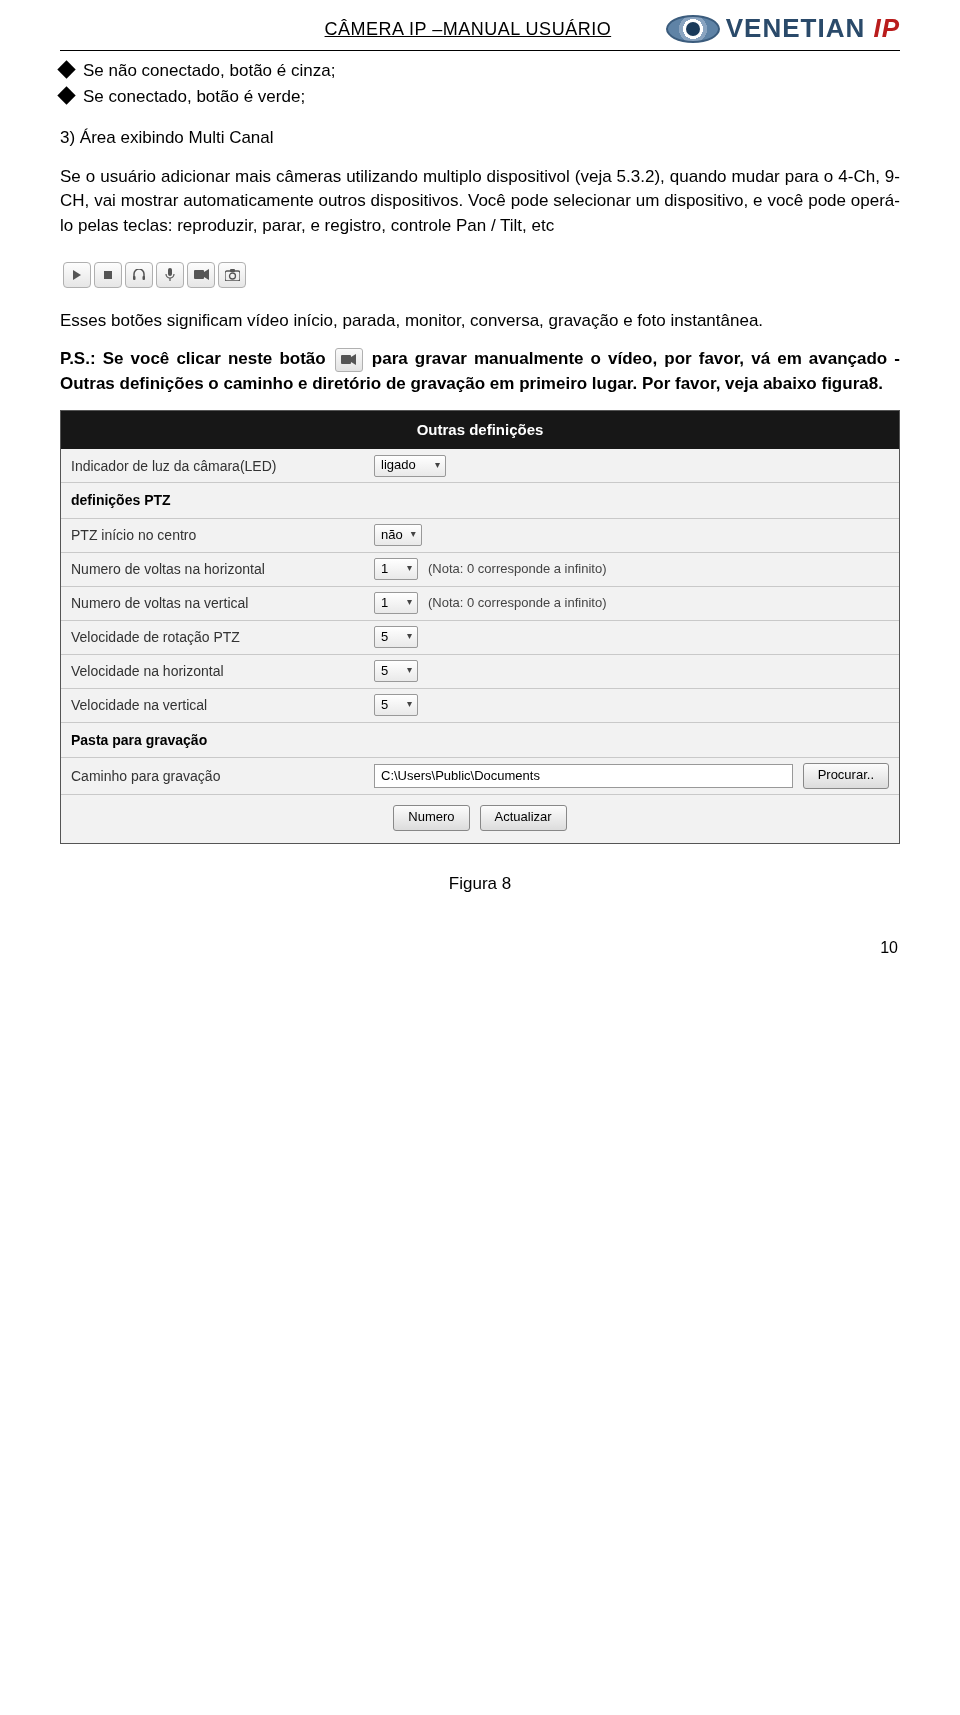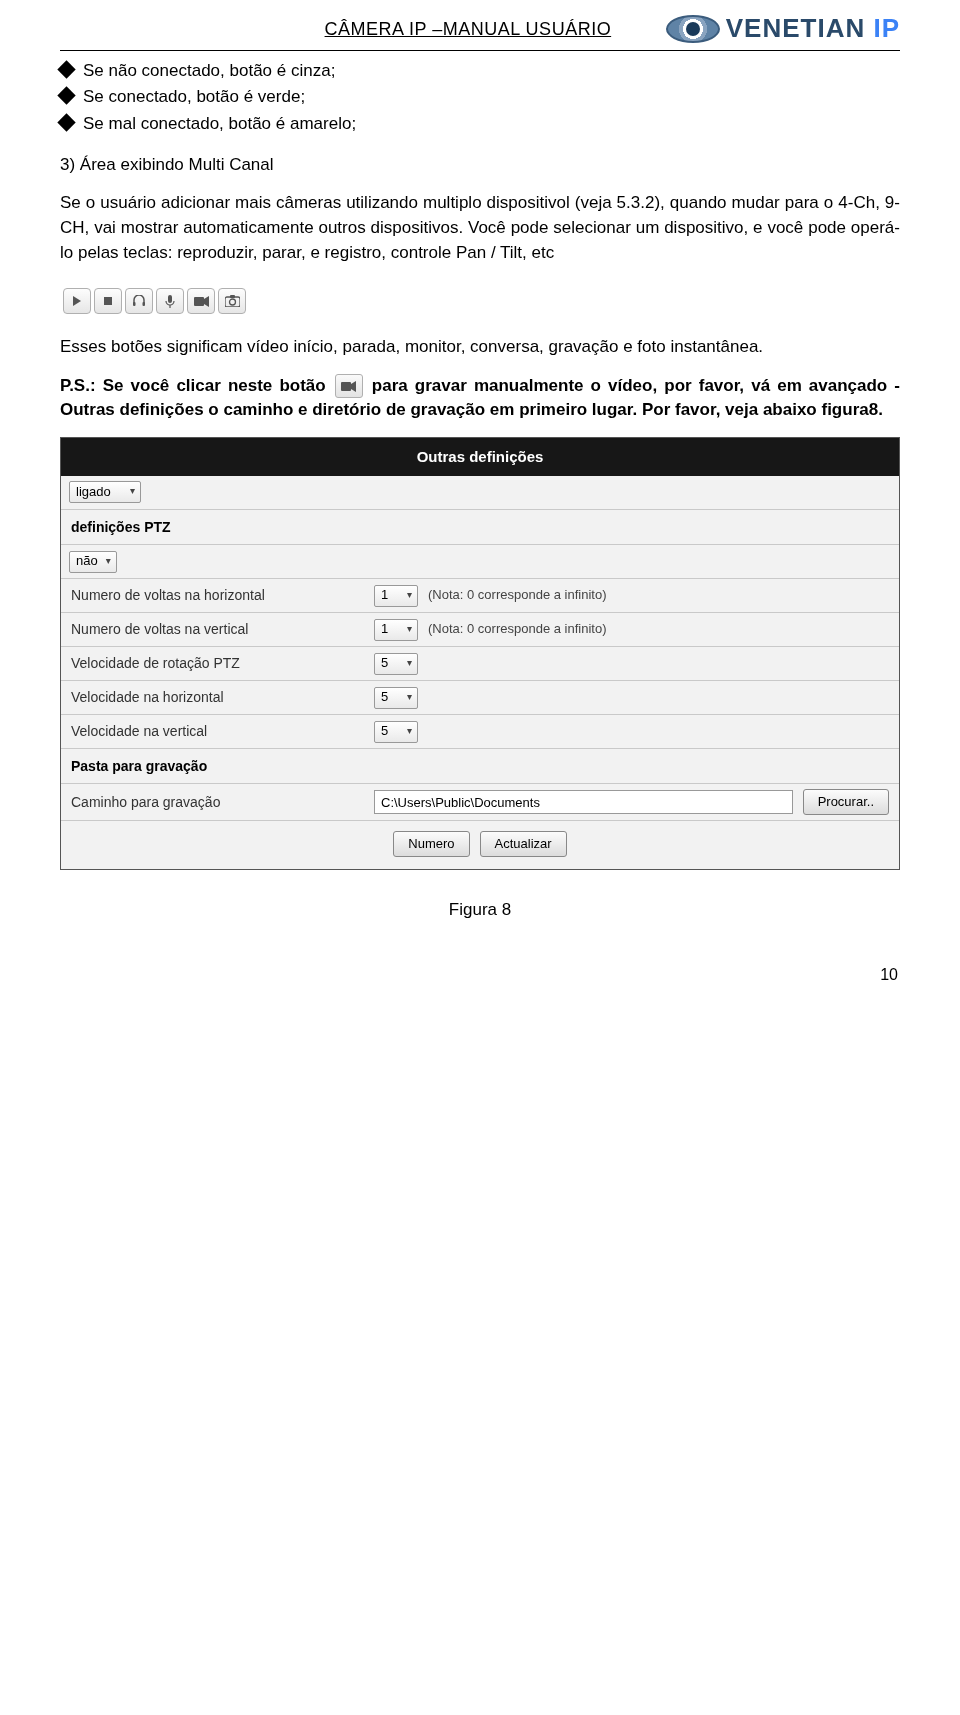--- a/index.html
+++ b/index.html
@@ -43,21 +43,21 @@
     content:""; position:absolute; left:50%; top:50%;
     width:14px; height:14px; background:#1a3a5a;
     border-radius:50%; transform:translate(-50%,-50%);
   }
   .logo-text {
     font-weight: bold;
     font-size: 26px;
     letter-spacing: 1px;
     color: #2a4a6a;
   }
-  .logo-ip { color: #3b82f6; }
+  .logo-ip { font-style: italic; color: #b91c1c; }
   hr.topline { border: none; border-top: 1.5px solid #000; margin: 0 0 8px 0; }
 
   .bullets { margin: 6px 0 16px 0; }
   .bullet-row { display: flex; align-items: flex-start; gap: 10px; margin: 2px 0; }
   .diamond {
     width: 13px; height: 13px; background: #000; transform: rotate(45deg);
     margin-top: 4px; flex-shrink: 0;
   }
 
   p.body { text-align: justify; margin: 4px 0 14px 0; }
@@ -201,24 +201,20 @@
 
 <div class="bullets">
   <div class="bullet-row">
       <div class="diamond"></div>
       <span>Se não conectado, botão é cinza;</span>
     </div>
   <div class="bullet-row">
       <div class="diamond"></div>
       <span>Se conectado, botão é verde;</span>
     </div>
-  <div class="bullet-row">
-      <div class="diamond"></div>
-      <span>Se mal conectado, botão é amarelo;</span>
-    </div>
 </div>
 
 <p class="body">3) Área exibindo Multi Canal</p>
 <p class="body">Se o usuário adicionar mais câmeras utilizando multiplo dispositivol (veja 5.3.2), quando mudar para o 4-Ch, 9-CH, vai mostrar automaticamente outros dispositivos. Você pode selecionar um dispositivo, e você pode operá-lo pelas teclas: reproduzir, parar, e registro, controle Pan / Tilt, etc</p>
 
 
 <div class="icon-strip">
   <div class="icon-btn">
     <svg width="10" height="10" viewBox="0 0 10 10">
         <polygon points="1,0 9,5 1,10" fill="#555"></polygon>
@@ -270,30 +266,32 @@
   </span>
   <span>para gravar manualmente o vídeo, por favor, vá em avançado - Outras definições o caminho e diretório de gravação em primeiro lugar. Por favor, veja abaixo figura8.</span>
 </p>
 
 
 <div class="panel">
   <div class="panel-title">Outras definições</div>
   <div class="form-area">
 
     <div class="form-row">
+      <div class="cell-label">Indicador de luz da câmara(LED)</div>
       <div class="cell-value">
         <span class="select wide">
             <span>ligado</span>
           </span>
       </div>
     </div>
 
     <div class="section-hdr">definições PTZ</div>
 
     <div class="form-row">
+      <div class="cell-label">PTZ início no centro</div>
       <div class="cell-value">
           <span class="select">
             <span>não</span>
           </span>
         </div>
     </div>
 
     <div class="form-row">
       <div class="cell-label">Numero de voltas na horizontal</div>
       <div class="cell-value">

